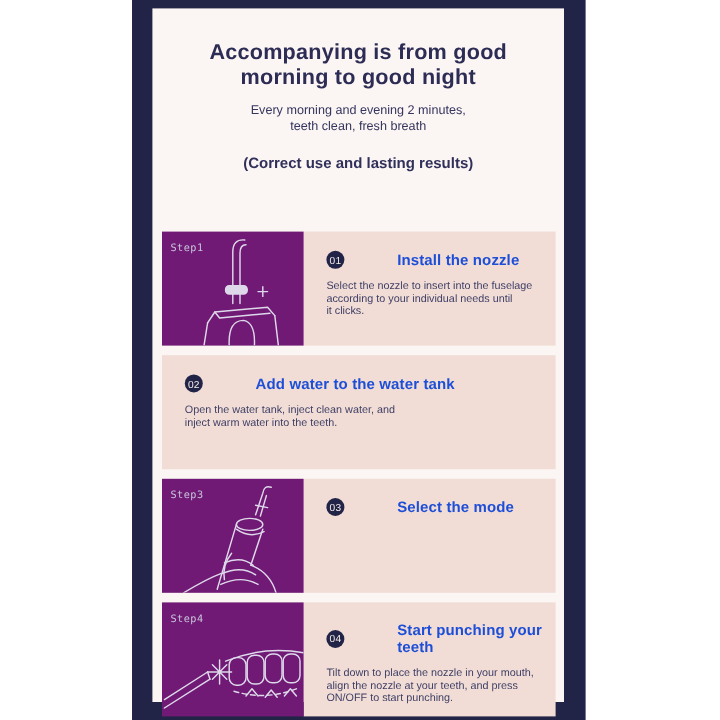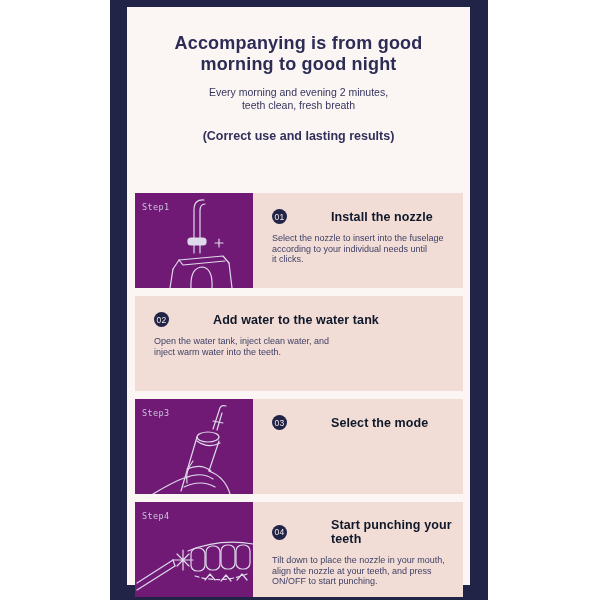--- a/index.html
+++ b/index.html
@@ -46,21 +46,21 @@
   .info{
     flex:1;background:#f1ddd5;padding:16px 8px 0 19px;box-sizing:border-box;
   }
   .info-head{display:flex;align-items:center;gap:8px;}
   .badge{
     width:15px;height:15px;border-radius:50%;background:#212347;color:#f6ece9;
     font-size:8.5px;font-weight:400;display:flex;align-items:center;justify-content:center;
     flex:0 0 15px;letter-spacing:.2px;
   }
   .step-title{
-    margin:0;font-size:12.5px;font-weight:700;color:#0f172a;letter-spacing:.1px;padding-left:36px;
+    margin:0;font-size:12.5px;font-weight:700;color:#1d4ed8;letter-spacing:.1px;padding-left:36px;
   }
   .step-body{
     margin:9px 0 0 0;font-size:9px;line-height:10.5px;color:#3e3e66;
     white-space:pre-line;
   }
 </style>
 </head>
 <body>
 
 <div class="frame">

